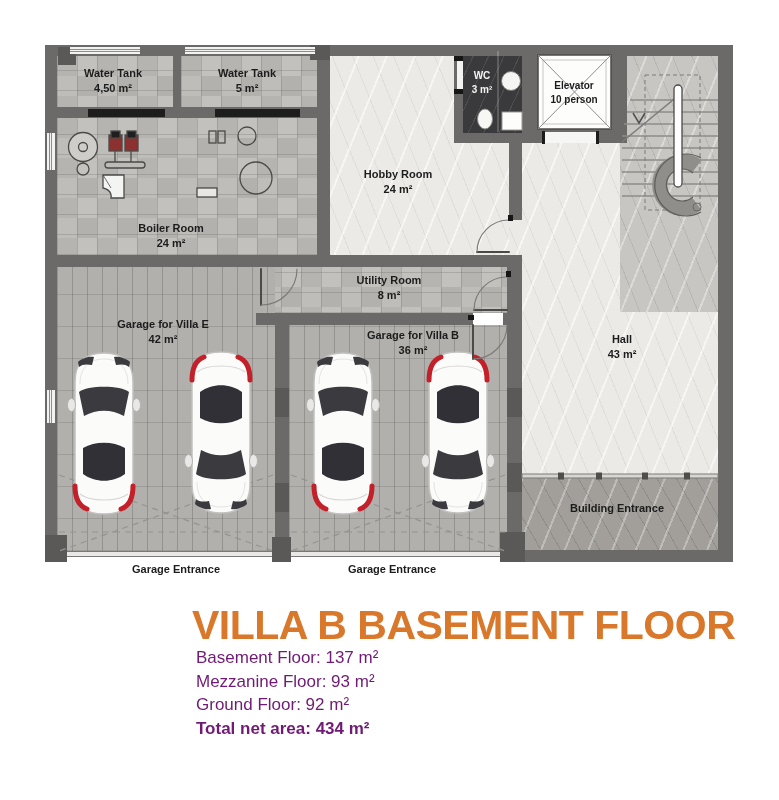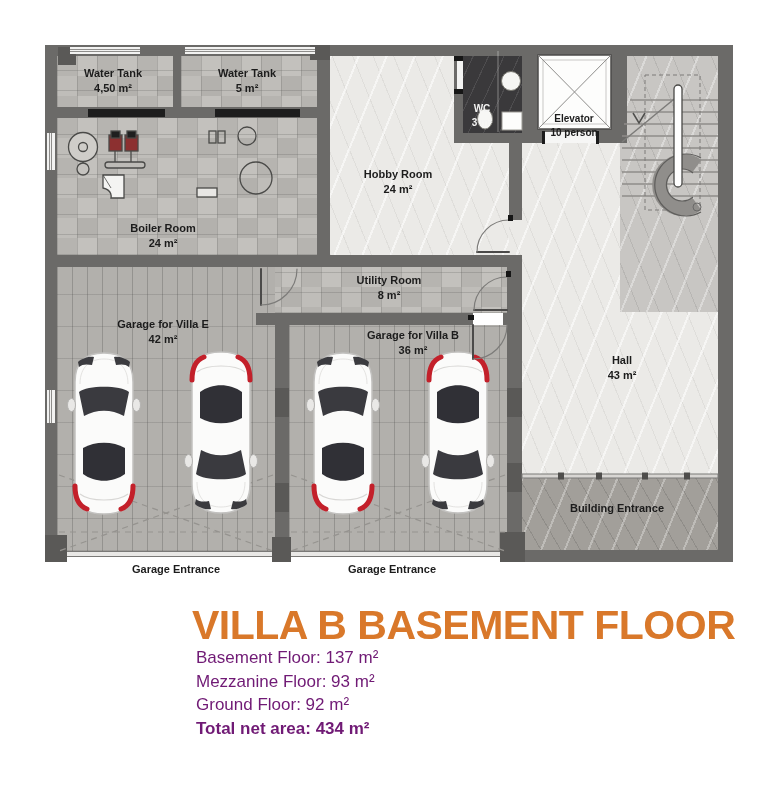--- a/index.html
+++ b/index.html
@@ -32,21 +32,21 @@
       repeating-linear-gradient(112deg, rgba(255,255,255,.30) 0 2px, rgba(255,255,255,0) 2px 22px),
       repeating-linear-gradient(60deg, rgba(60,60,58,.18) 0 1px, transparent 1px 17px);}
   .marble-dark{background-color:#3a393b;
     background-image:
       repeating-linear-gradient(115deg, rgba(255,255,255,.10) 0 1px, transparent 1px 14px);}
   .winh{background:linear-gradient(to bottom,#f2f2f1 0 2px,#8e8d8b 2px 3px,#f2f2f1 3px 4px,#8e8d8b 4px 5px,#f2f2f1 5px 7px);}
   .winv{background:linear-gradient(to right,#f2f2f1 0 2px,#8e8d8b 2px 3px,#f2f2f1 3px 4px,#8e8d8b 4px 5px,#f2f2f1 5px 8px);}
   .lintel{background:#1d1d1d;}
   .rlabel{position:absolute;transform:translateX(-50%);text-align:center;color:#1c1c1c;
           font-weight:bold;font-size:11px;line-height:15px;white-space:nowrap;}
-  .rlabel.small{font-size:10px;line-height:14px;margin-top:33px;}
+  .rlabel.small{font-size:10px;line-height:14px;}
   .rlabel.light{color:#f4f4f3;}
   #page-title{position:absolute;left:192px;top:602px;font-size:41px;font-weight:bold;
       letter-spacing:-0.5px;color:#d9782a;white-space:nowrap;}
   #summary{position:absolute;left:196px;top:646px;font-size:17px;line-height:23.5px;color:#701a75;}
   #summary .total{font-weight:bold;}
   .entr-label{position:absolute;transform:translateX(-50%);font-size:11px;font-weight:bold;
       color:#1c1c1c;white-space:nowrap;}
   svg{position:absolute;left:0;top:0;}
 </style>
 </head>
@@ -236,21 +236,21 @@
     </svg>
 
     <div class="rlabel" style="left:68px;top:21px;">
       <div>Water Tank</div>
       <div>4,50 m²</div>
     </div>
     <div class="rlabel" style="left:202px;top:21px;">
       <div>Water Tank</div>
       <div>5 m²</div>
     </div>
-    <div class="rlabel" style="left:118px;top:176px;text-align:center;">
+    <div class="rlabel" style="left:126px;top:176px;text-align:center;">
       <div>Boiler Room</div>
       <div>24 m²</div>
     </div>
     <div class="rlabel" style="left:353px;top:122px;">
       <div>Hobby Room</div>
       <div>24 m²</div>
     </div>
     <div class="rlabel light small" style="left:437px;top:24px;">
       <div>WC</div>
       <div>3 m²</div>
@@ -264,21 +264,21 @@
       <div>8 m²</div>
     </div>
     <div class="rlabel" style="left:118px;top:272px;">
       <div>Garage for Villa E</div>
       <div>42 m²</div>
     </div>
     <div class="rlabel" style="left:368px;top:283px;">
       <div>Garage for Villa B</div>
       <div>36 m²</div>
     </div>
-    <div class="rlabel" style="left:577px;top:308px;">
+    <div class="rlabel" style="left:577px;top:287px;">
       <div>Hall</div>
       <div>43 m²</div>
     </div>
     <div class="rlabel" style="left:572px;top:456px;">
       <div>Building Entrance</div>
     </div>
   </div>
 
   <div class="entr-label" style="left:176px;top:563px;">Garage Entrance</div>
   <div class="entr-label" style="left:392px;top:563px;">Garage Entrance</div>

